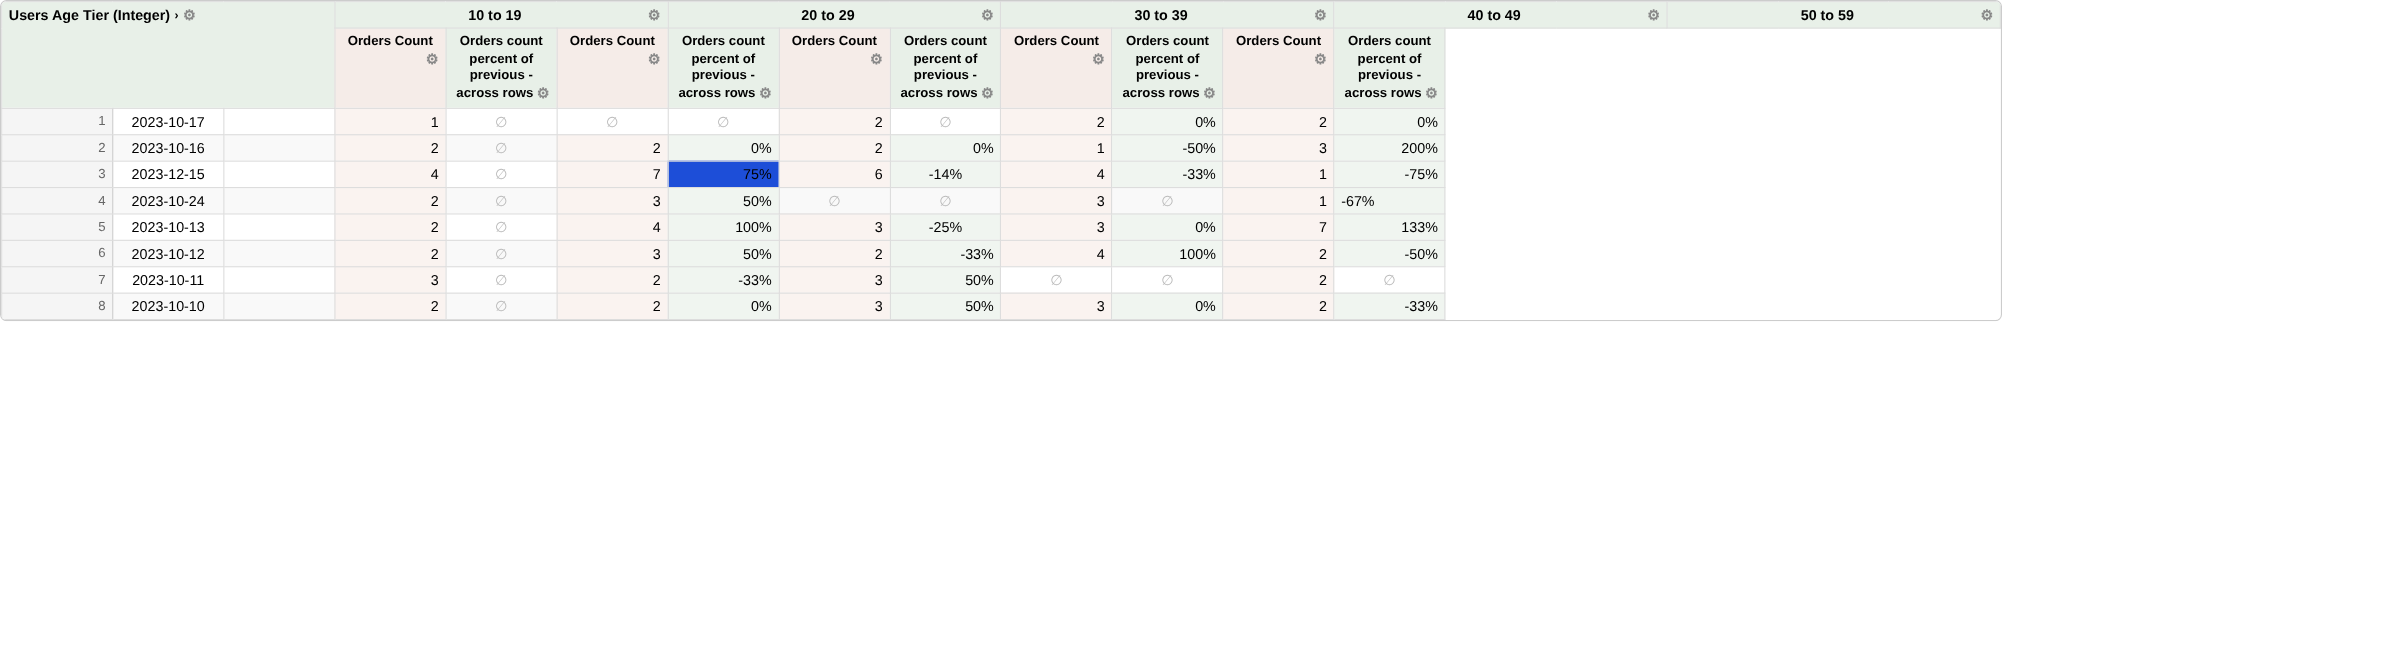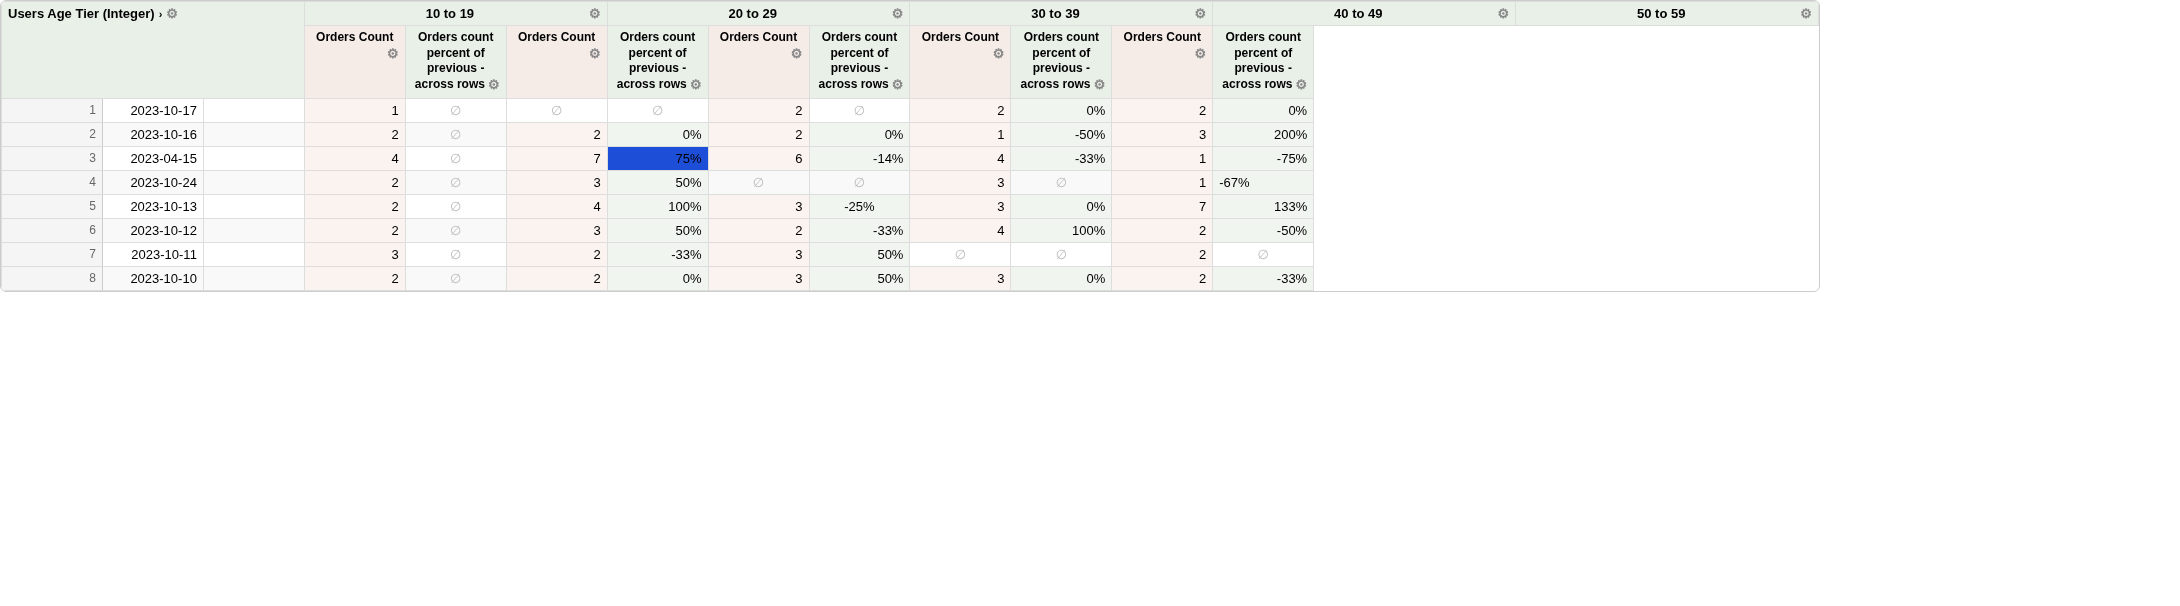--- a/index.html
+++ b/index.html
@@ -38,21 +38,21 @@
       line-height: 1.3;
     }
 
     
     tbody tr:nth-child(even) { background: #f9f9f9; }
     tbody tr:nth-child(odd)  { background: #ffffff; }
 
     tbody td { font-size: 13px; }
 
     .cell-num  { text-align: right; }
-    .cell-left { text-align: right; }
+    .cell-left { text-align: center; }
 
     .row-num-cell {
       text-align: right;
       color: #666;
       font-size: 12px;
       background: #f5f5f5;
       border-right: 1px solid #ccc;
     }
 
     .gear-icon {
@@ -206,28 +206,28 @@
           <td class="cell-num" style="background: rgb(240, 245, 240); text-align: right;">0%</td>
           <td class="cell-num" style="background: rgb(250, 243, 240); text-align: right;">2</td>
           <td class="cell-num" style="background: rgb(240, 245, 240); text-align: right;">0%</td>
           <td class="cell-num" style="background: rgb(250, 243, 240); text-align: right;">1</td>
           <td class="cell-num" style="background: rgb(240, 245, 240); text-align: right;">-50%</td>
           <td class="cell-num" style="background: rgb(250, 243, 240); text-align: right;">3</td>
           <td class="cell-num" style="background: rgb(240, 245, 240); text-align: right;">200%</td>
         </tr>
         <tr>
           <td class="row-num-cell">3</td>
-          <td class="cell-left">2023-04-15</td>
+          <td class="cell-left">2023-12-15</td>
           <td></td>
           <td class="cell-num" style="background: rgb(250, 243, 240); text-align: right;">4</td>
           <td class="cell-num" style="color: rgb(187, 187, 187); text-align: center;">∅</td>
           <td class="cell-num" style="background: rgb(250, 243, 240); text-align: right;">7</td>
           <td class="cell-num" style="background: #1d4ed8; text-align: right;">75%</td>
           <td class="cell-num" style="background: rgb(250, 243, 240); text-align: right;">6</td>
-          <td class="cell-num" style="background: rgb(240, 245, 240); text-align: right;">-14%</td>
+          <td class="cell-num" style="background: rgb(240, 245, 240); text-align: center;">-14%</td>
           <td class="cell-num" style="background: rgb(250, 243, 240); text-align: right;">4</td>
           <td class="cell-num" style="background: rgb(240, 245, 240); text-align: right;">-33%</td>
           <td class="cell-num" style="background: rgb(250, 243, 240); text-align: right;">1</td>
           <td class="cell-num" style="background: rgb(240, 245, 240); text-align: right;">-75%</td>
         </tr>
         <tr>
           <td class="row-num-cell">4</td>
           <td class="cell-left">2023-10-24</td>
           <td></td>
           <td class="cell-num" style="background: rgb(250, 243, 240); text-align: right;">2</td>

